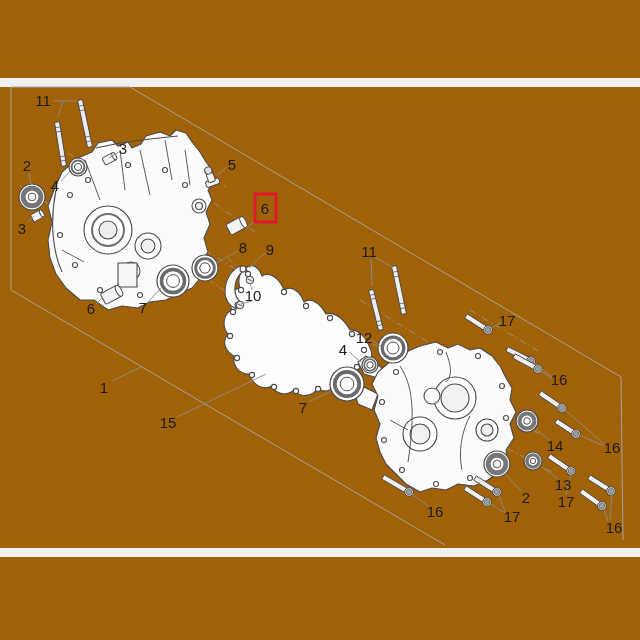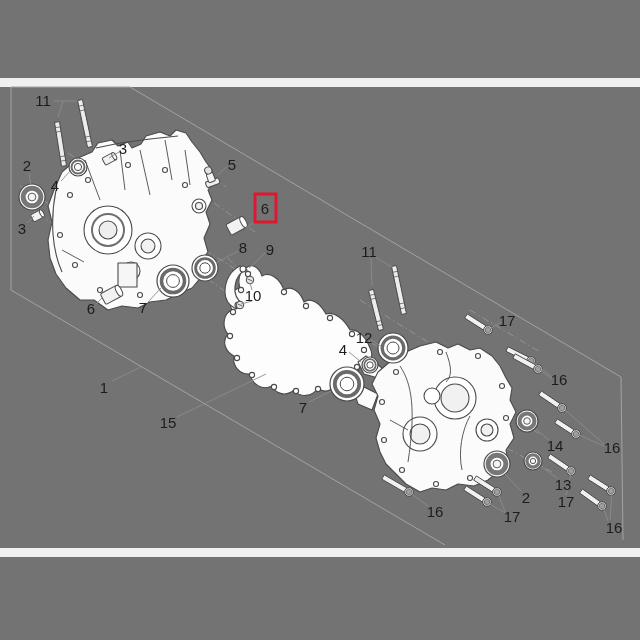--- a/index.html
+++ b/index.html
@@ -1,16 +1,16 @@
 <!DOCTYPE html>
 <html><head>
 <meta charset="utf-8">
 <style>
   html,body{margin:0;padding:0;background:#ffffff;}
-  #stage{position:relative;width:640px;height:640px;background:#737373;overflow:hidden;
+  #stage{position:relative;width:640px;height:640px;background:#a16207;overflow:hidden;
          font-family:"Liberation Sans", sans-serif;}
   #scene{position:absolute;left:0;top:0;}
   text.callout{font-family:"Liberation Sans", sans-serif;fill:#1c1c1c;}
 </style>
 </head>
 <body>
 
 <div id="stage">
   <svg id="scene" width="640" height="640" viewBox="0 0 640 640">
 

